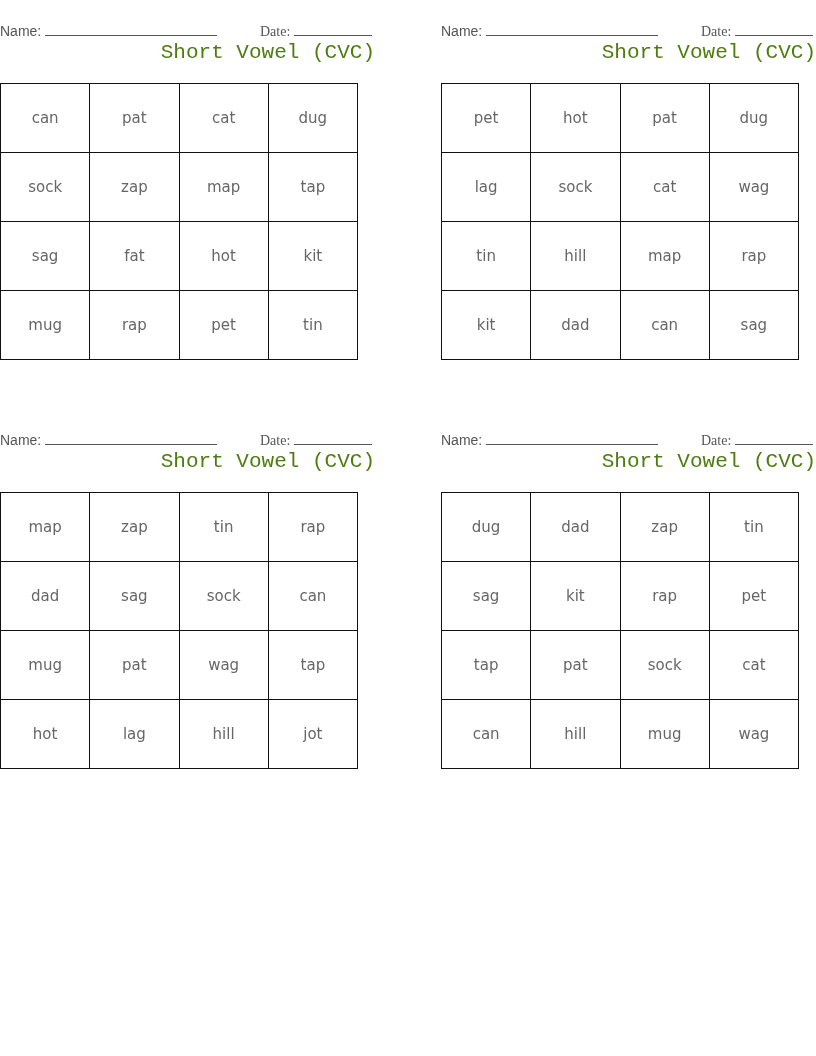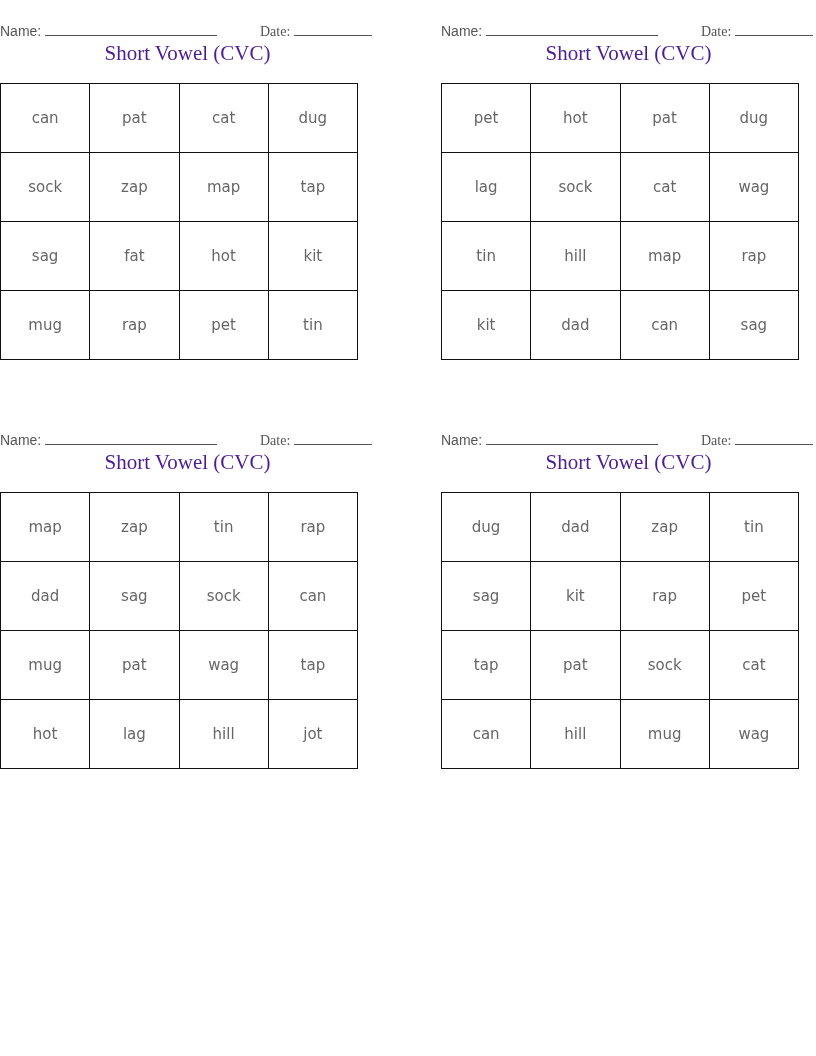--- a/index.html
+++ b/index.html
@@ -2,21 +2,21 @@
 <html><head>
 <meta charset="utf-8">
 <style>
   html, body { margin:0; padding:0; background:#ffffff; }
   body { width:816px; height:1056px; position:relative; overflow:hidden; font-family:"DejaVu Sans", sans-serif; }
   .card { position:absolute; width:375px; }
   .hdr { position:absolute; top:0; left:0; width:375px; height:20px; font-family:"Liberation Sans", sans-serif; font-size:14px; color:#555;margin-top:21px; }
   .hdr .name { position:absolute; left:0; top:2px; white-space:nowrap; }
   .hdr .date { position:absolute; left:260px; top:2px; white-space:nowrap;font-family:Liberation Serif, serif; }
   .line { display:inline-block; border-bottom:1px solid #555; vertical-align:baseline; height:12px; margin-left:4px; }
-  .title { position:absolute; top:41px; left:0; width:375px; text-align:center; font-family:Liberation Serif, serif; font-size:21px; color:#4c1d95; }
+  .title { position:absolute; top:41px; left:0; width:375px; text-align:right; font-family:Liberation Mono, monospace; font-size:21px; color:#4d7c0f; }
   table.grid { position:absolute; top:83px; left:0; width:358px; border-collapse:collapse; table-layout:fixed; }
   table.grid td { border:1.3px solid #111; height:68px; text-align:center; vertical-align:middle; font-family:"DejaVu Sans", sans-serif; font-size:15px; color:#666; padding:0; }
 </style>
 </head>
 <body>
 
 <div id="sheet">
     <div class="card" style="left: 0px; top: 0px;">
     <div class="hdr">
       <span class="name"><span>Name:</span><span class="line" style="width:172px"></span></span>

